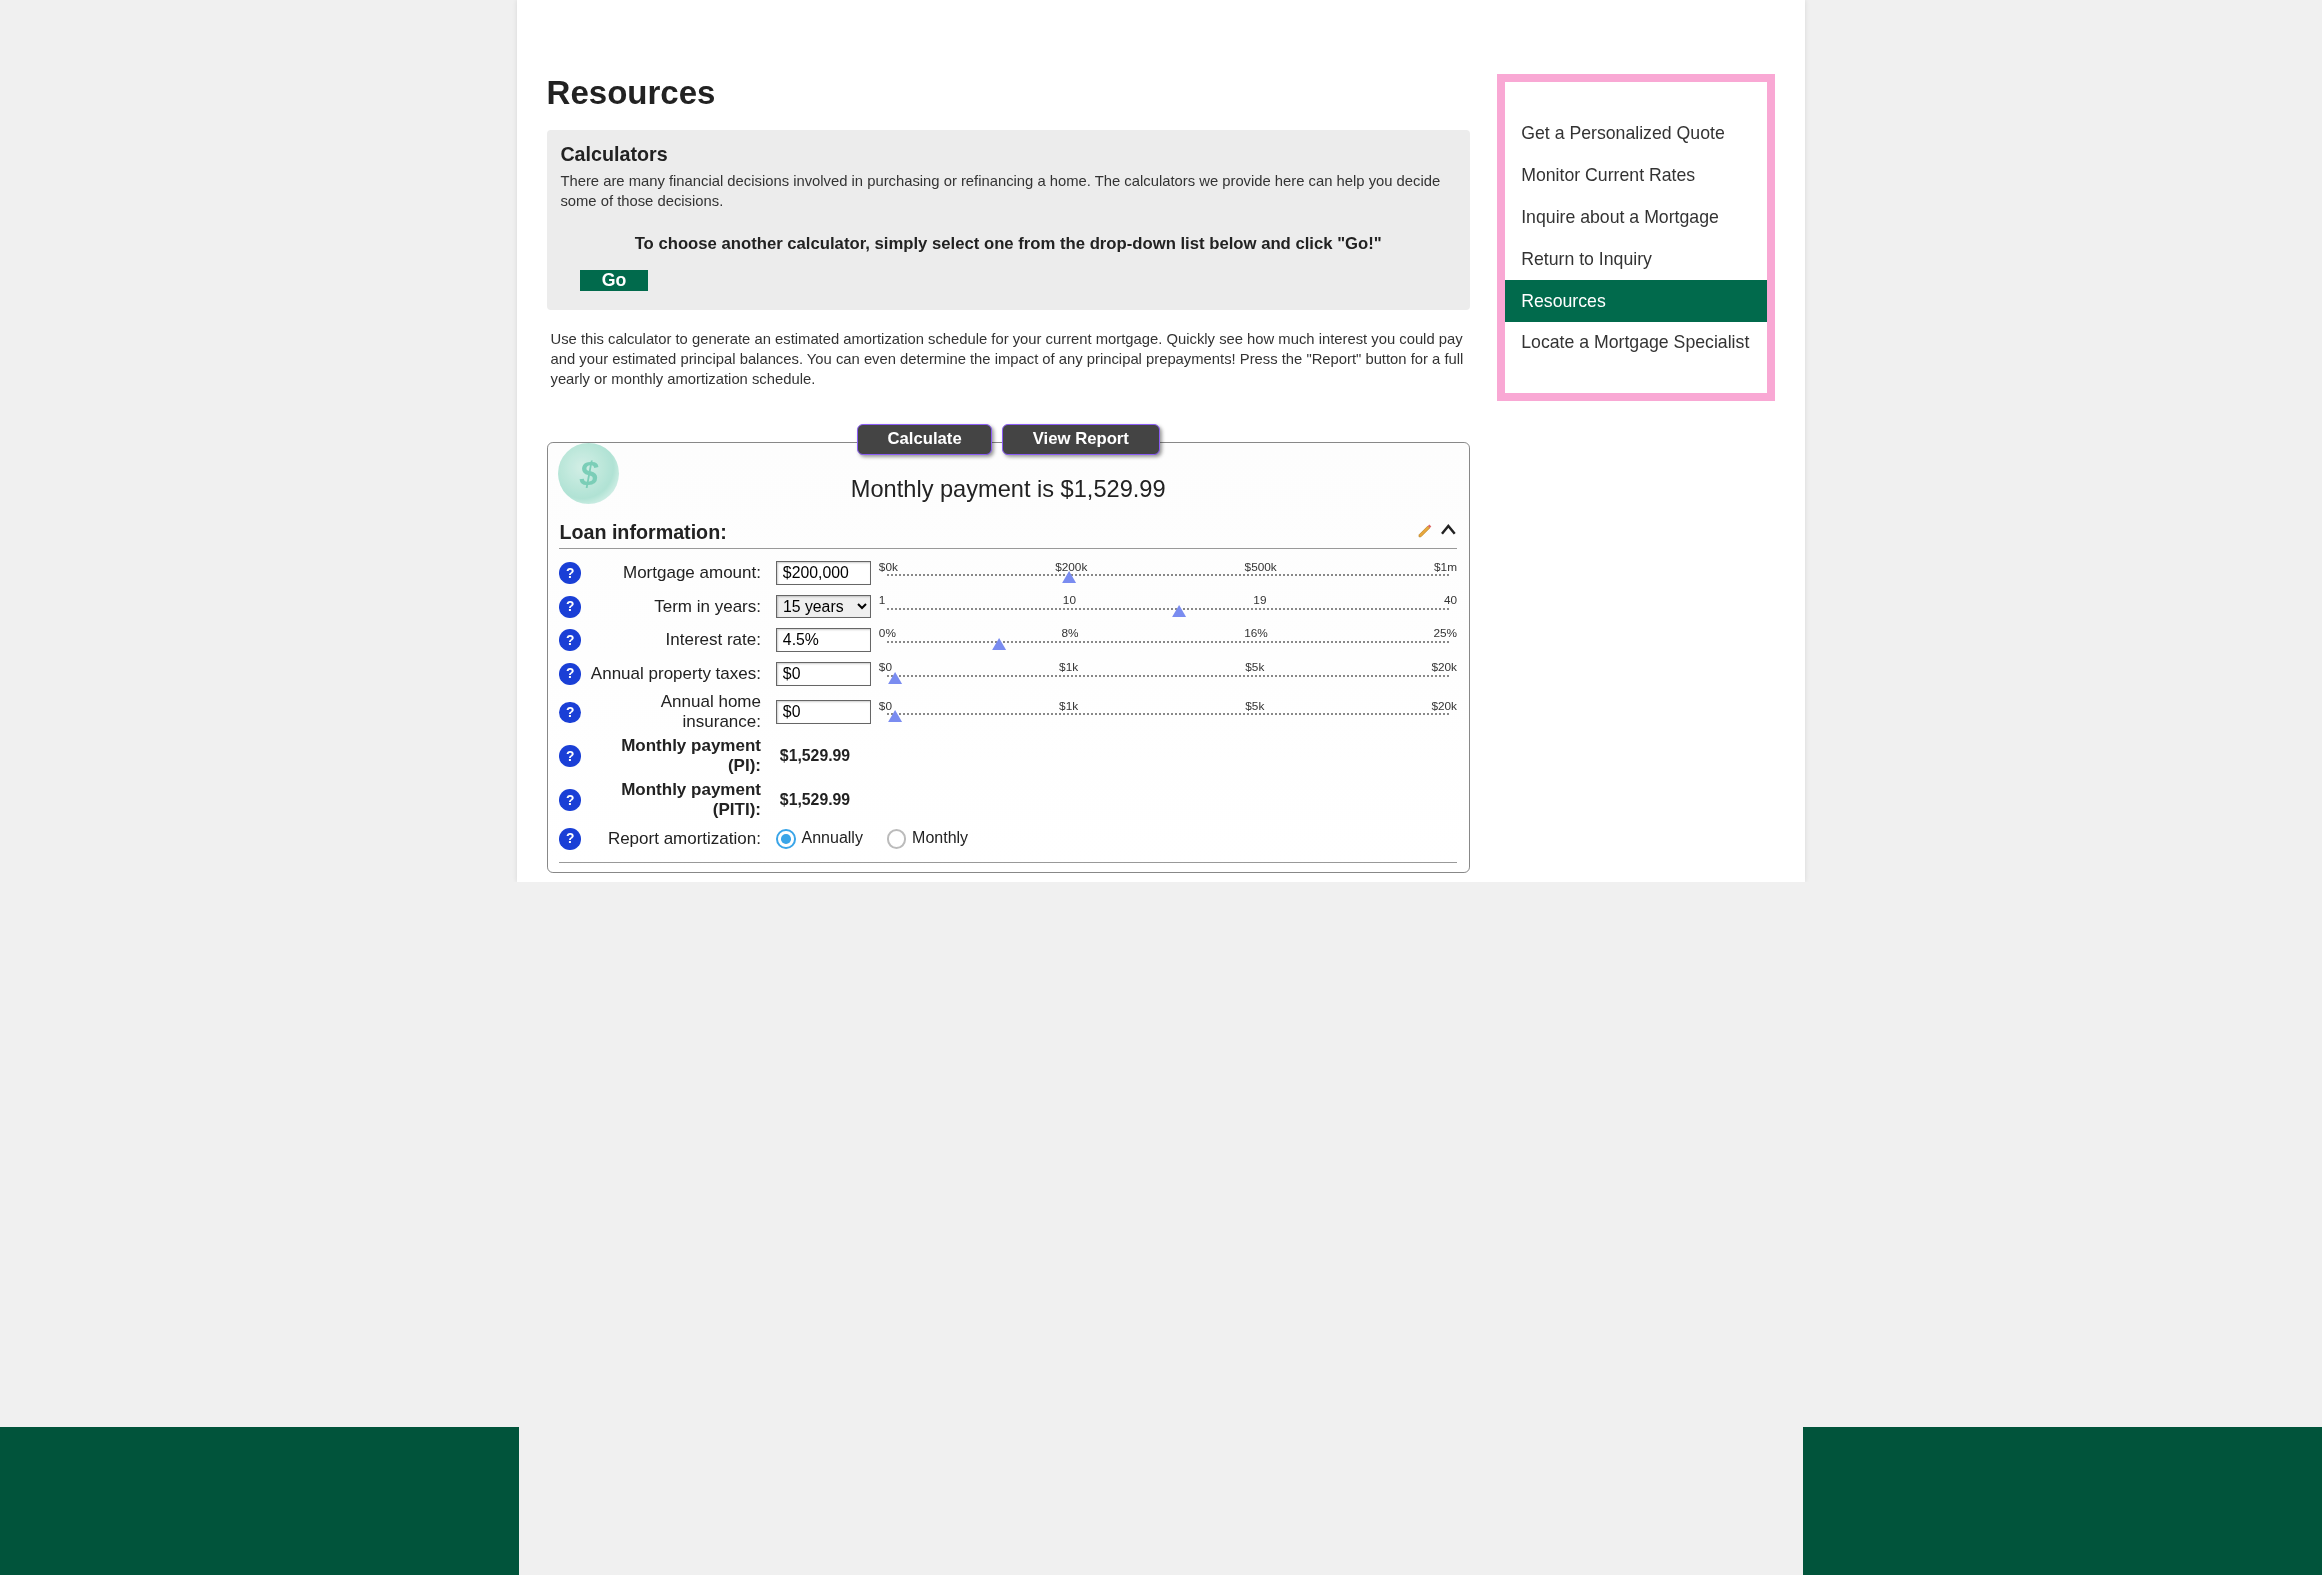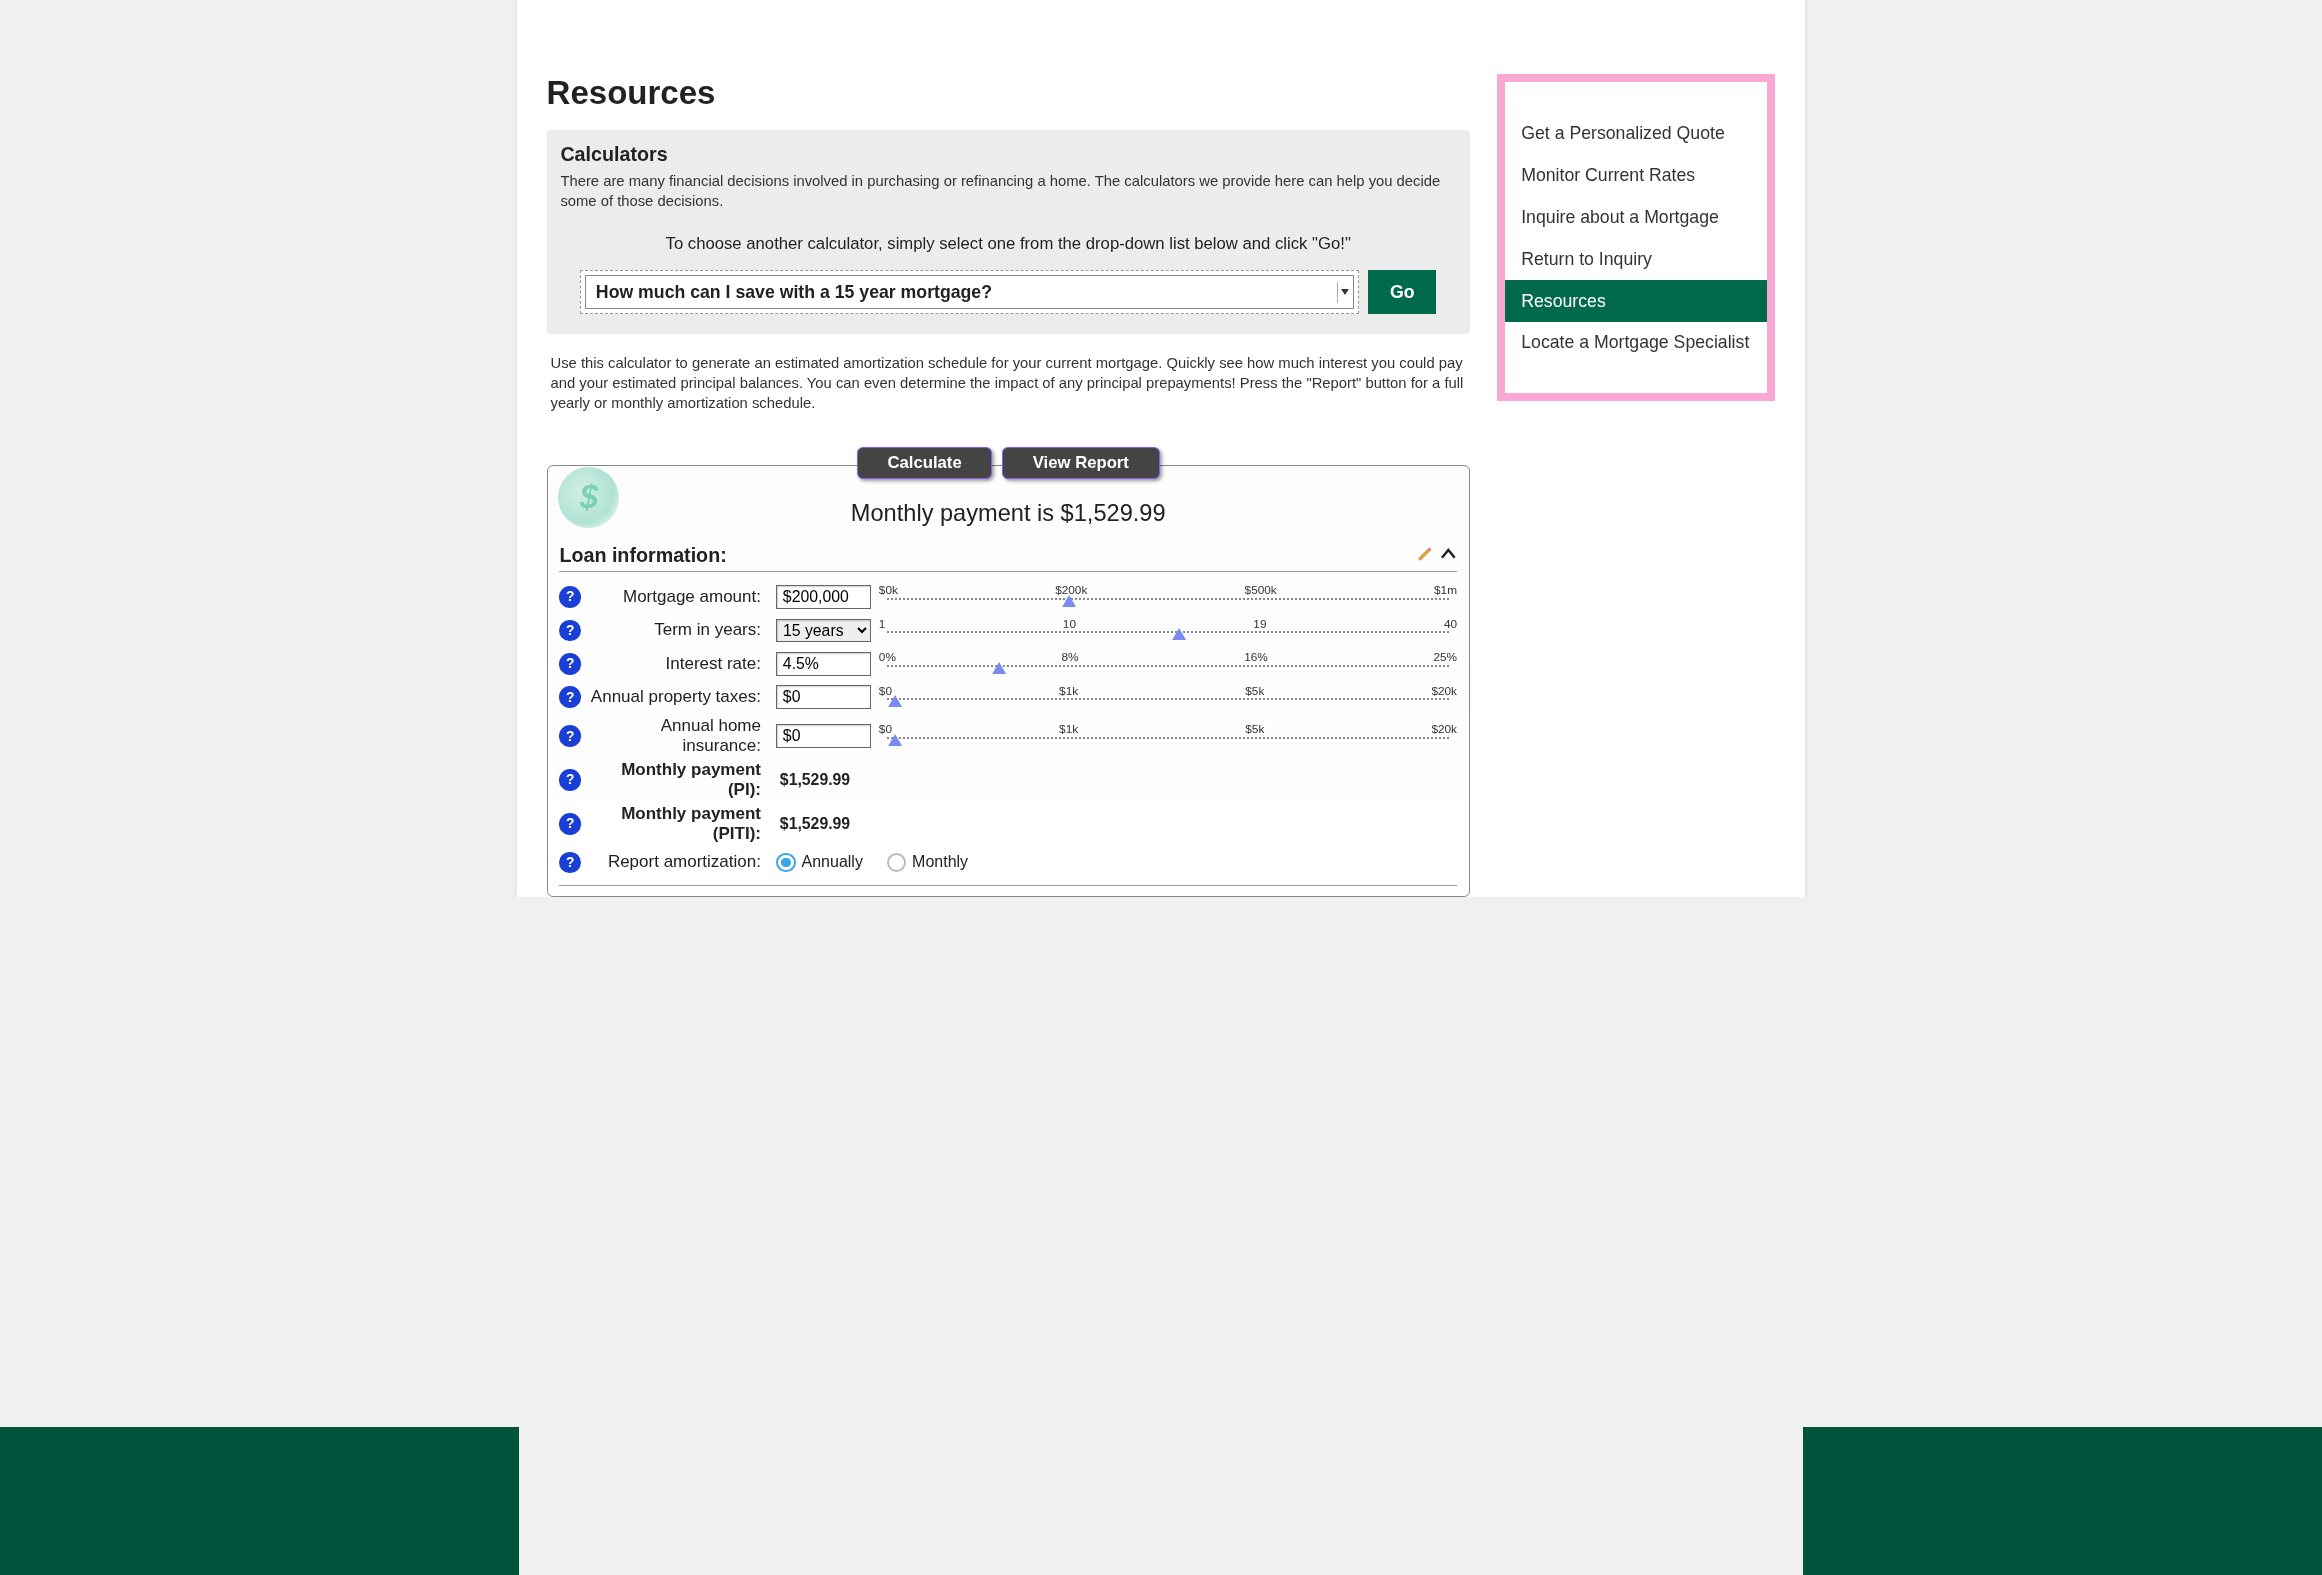--- a/index.html
+++ b/index.html
@@ -35,21 +35,21 @@
 
   .card {
     background: #ececec;
     border-radius: 3.9px;
     padding: 13.8px 13.8px 19.7px 13.8px;
     margin-bottom: 11.8px;
   }
   .card h2 { font-size: 19.7px; font-weight: 700; margin-bottom: 5.9px; }
   .card p { font-size: 14.8px; color: #333; line-height: 1.35; }
 
-  .chooser-text { text-align: center; font-weight: 400; font-size: 16.7px; margin: 21.7px 0 15.8px; }
+  .chooser-text { text-align: center; font-weight: 700; font-size: 16.7px; margin: 21.7px 0 15.8px; }
   .chooser-row { display: flex; gap: 9.9px; align-items: stretch; padding: 0 19.7px; }
   .select-wrap {
     flex: 1;
     border: 1px dashed #999;
     padding: 3.9px;
     background: #fff;
     display: flex;
   }
   .select-inner {
     flex: 1;
@@ -227,30 +227,20 @@
     <div class="main">
       <h1 class="page-title">Resources</h1>
 
       <div class="card">
         <h2>Calculators</h2>
         <p>There are many financial decisions involved in purchasing or refinancing a home. The calculators we provide here can help you decide some of those decisions.</p>
 
         <div class="chooser-text">To choose another calculator, simply select one from the drop-down list below and click "Go!"</div>
 
         <div class="chooser-row">
-          <div class="select-wrap">
-            <div class="select-inner">
-              <span>How much can I save with a 15 year mortgage?</span>
-              <span class="dd">
-                <svg width="7.9" height="5.9" viewBox="0 0 8 6">
-                    <path d="M0 0 L8 0 L4 6 Z" fill="#333"></path>
-                  </svg>
-              </span>
-            </div>
-          </div>
           <button class="go-btn">Go</button>
         </div>
       </div>
 
       <p class="section-desc">Use this calculator to generate an estimated amortization schedule for your current mortgage. Quickly see how much interest you could pay and your estimated principal balances. You can even determine the impact of any principal prepayments! Press the "Report" button for a full yearly or monthly amortization schedule.</p>
 
       <div class="calc-wrap">
         <div class="calc-tabs">
           <button class="calc-tab">Calculate</button>
           <button class="calc-tab">View Report</button>

